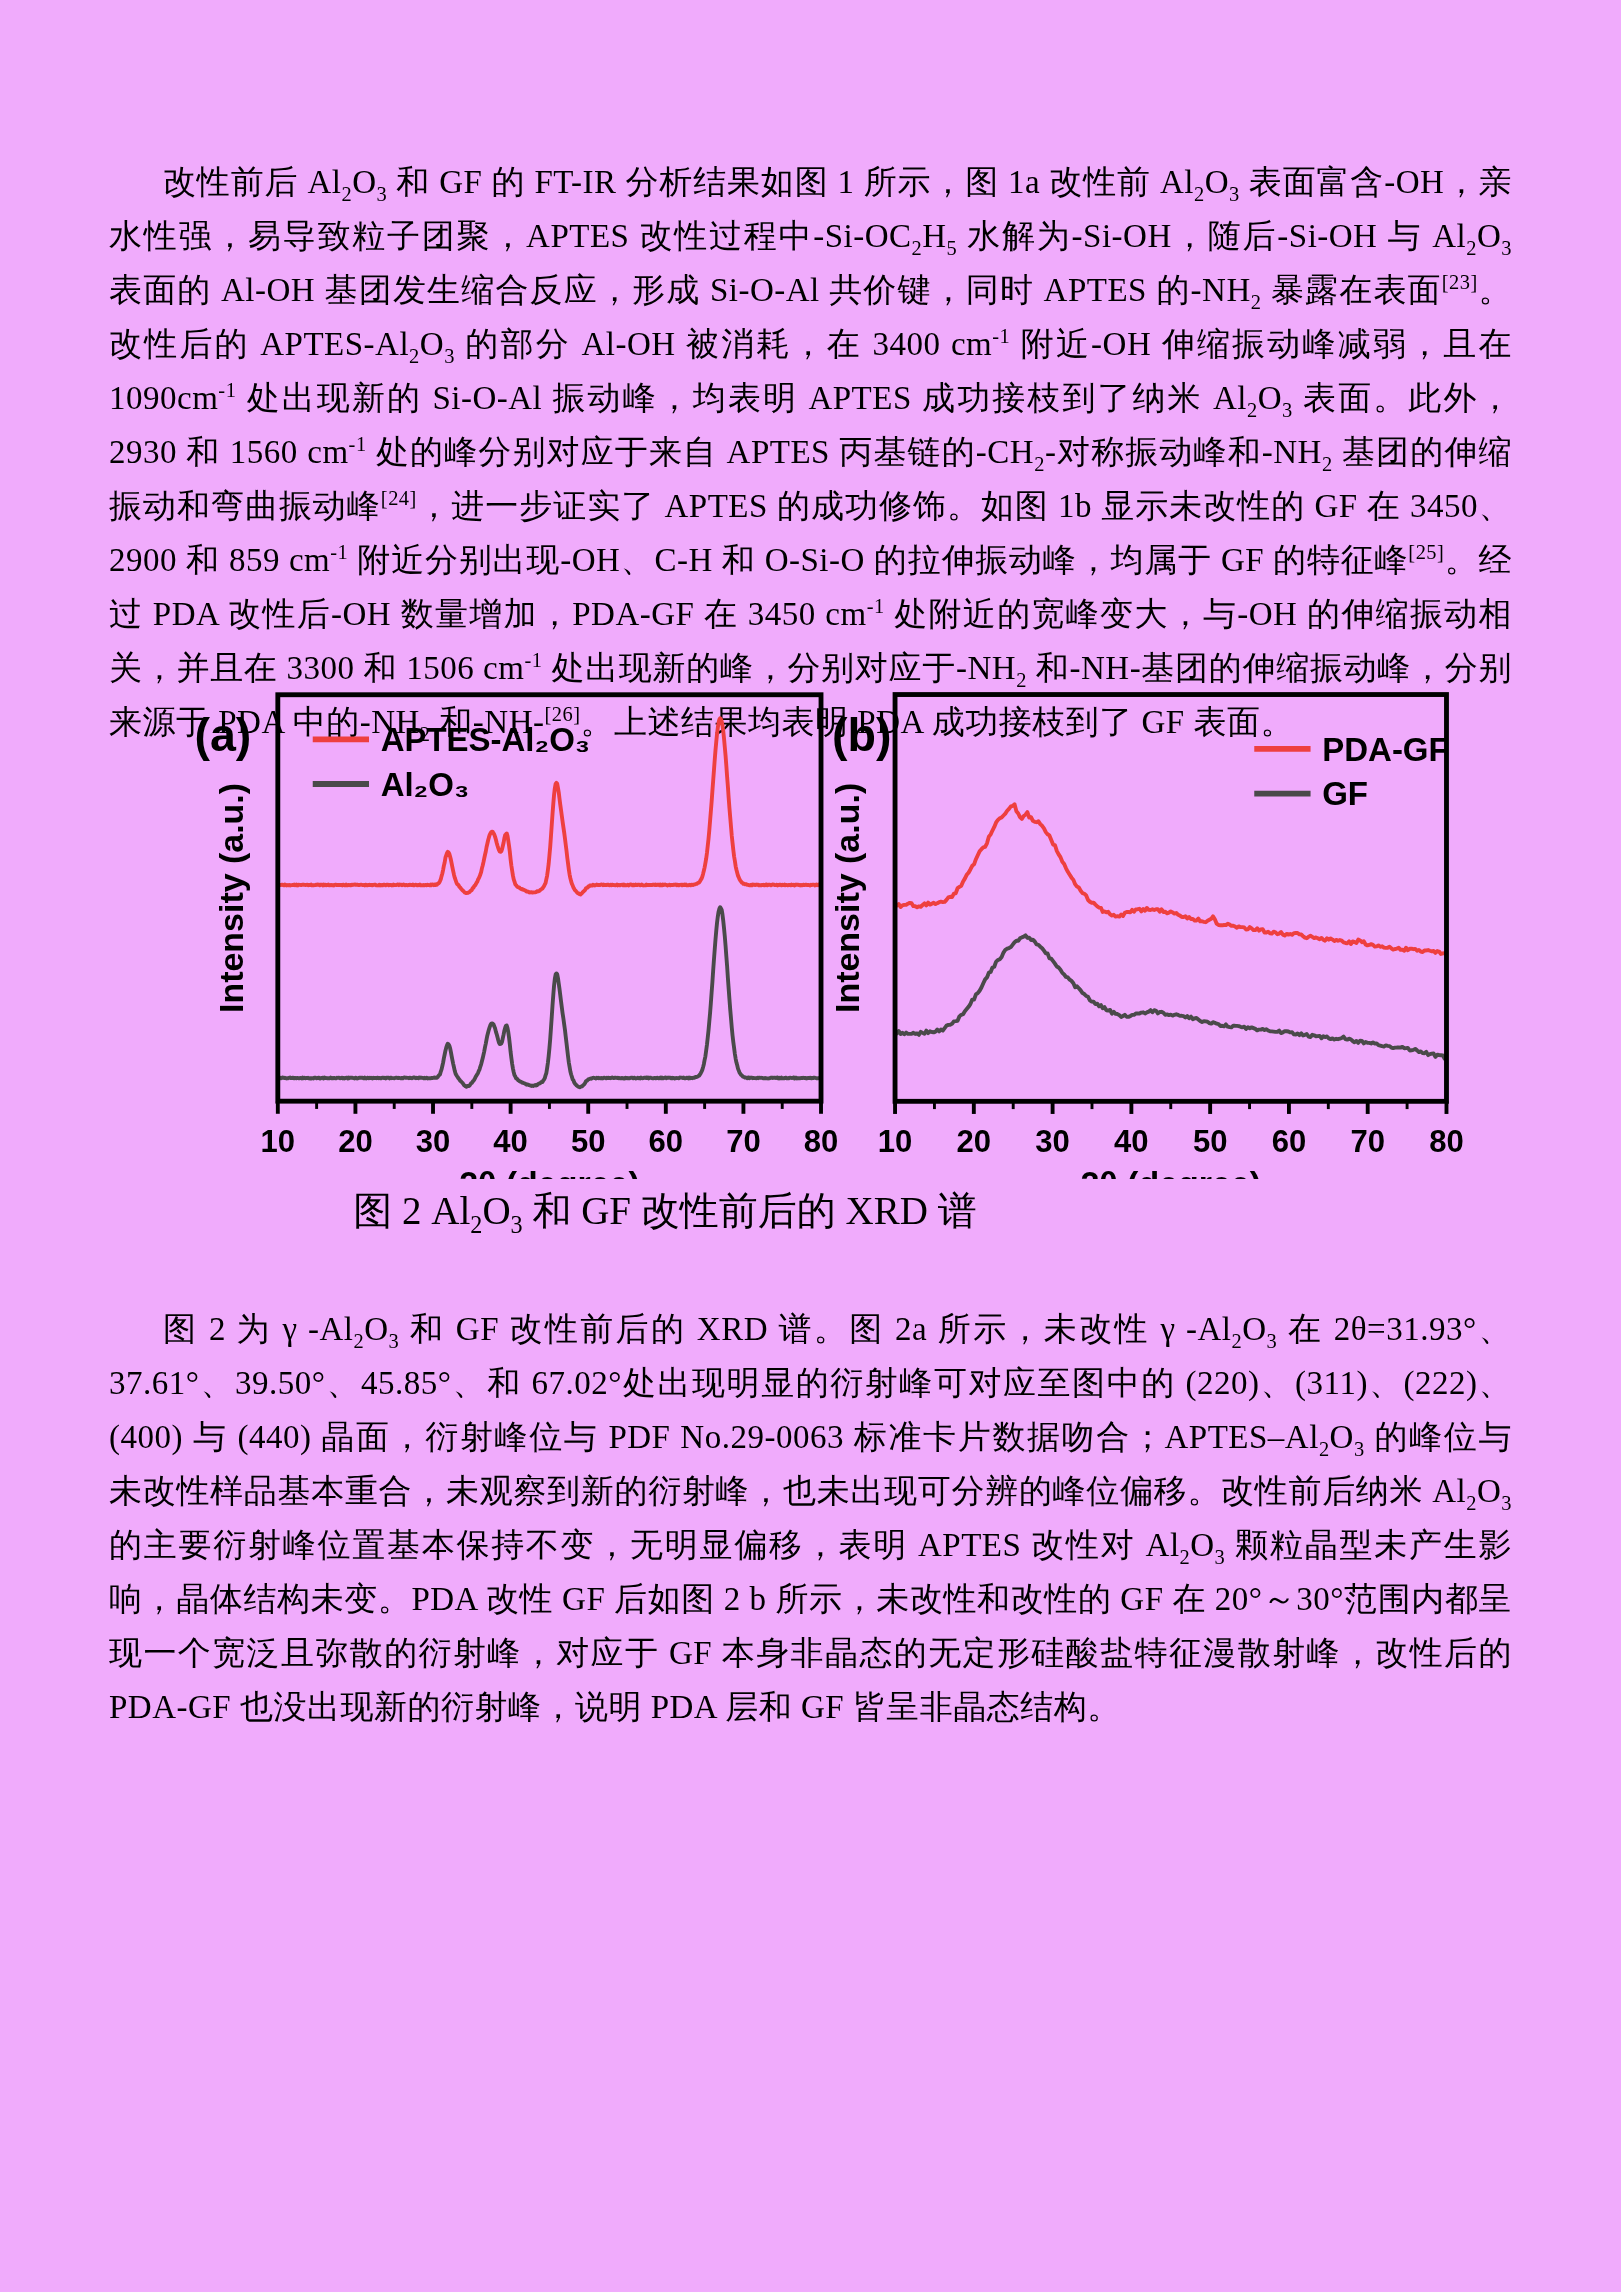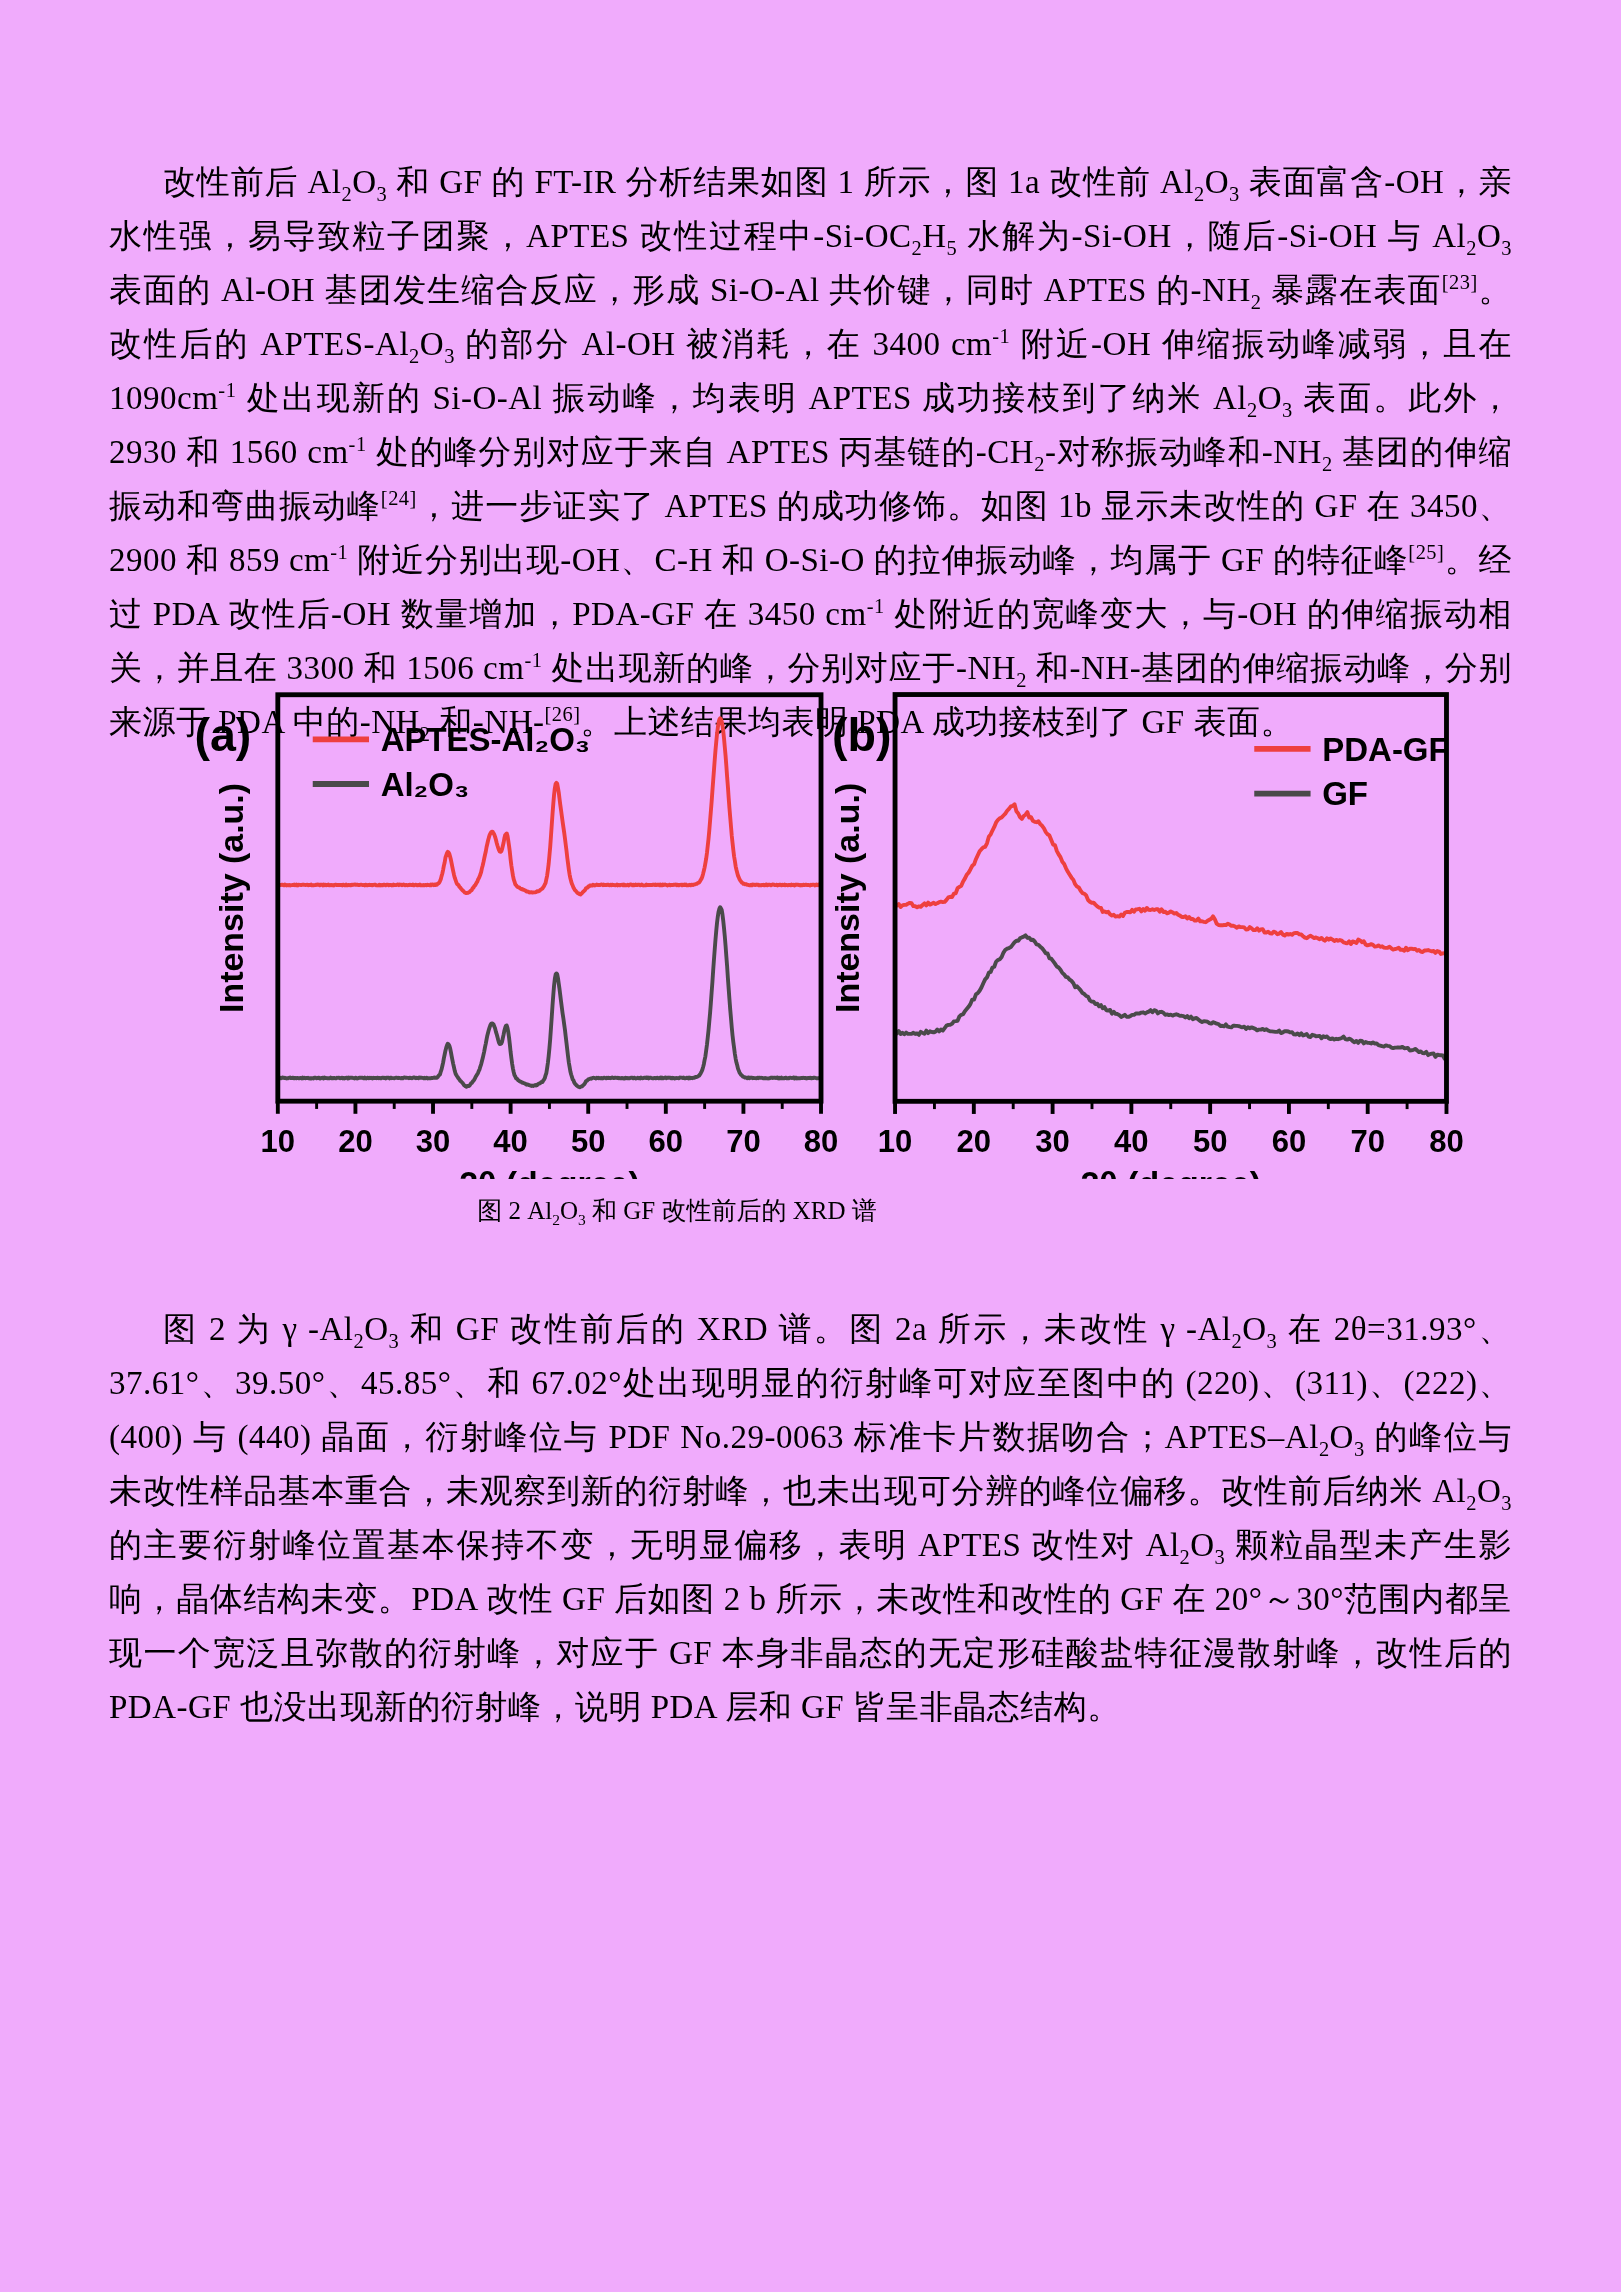--- a/index.html
+++ b/index.html
@@ -16,21 +16,21 @@
     left:109px;width:1403px;
     font-size:33px;line-height:54px;
     text-align:justify;
     text-indent:54px;
     letter-spacing:0.5px;
   }
   .para sub, .cap sub{font-size:62%;line-height:0;}
   .para sup, .cap sup{font-size:62%;line-height:0;}
   .cap{
     position:absolute;left:0;width:1330px;
-    text-align:center;font-size:25px;line-height:43px;margin-left:12px;
+    text-align:center;font-size:39px;line-height:43px;
   }
   svg.panel{position:absolute;}
   svg text{user-select:none;}
 </style>
 </head>
 <body>
 
 <div class="page">
 
   <div class="para" style="top:155px;">改性前后 Al<sub>2</sub>O<sub>3</sub> 和 GF 的 FT-IR 分析结果如图 1 所示，图 1a 改性前 Al<sub>2</sub>O<sub>3</sub> 表面富含-OH，亲水性强，易导致粒子团聚，APTES 改性过程中-Si-OC<sub>2</sub>H<sub>5</sub> 水解为-Si-OH，随后-Si-OH 与 Al<sub>2</sub>O<sub>3</sub> 表面的 Al-OH 基团发生缩合反应，形成 Si-O-Al 共价键，同时 APTES 的-NH<sub>2</sub> 暴露在表面<sup>[23]</sup>。改性后的 APTES-Al<sub>2</sub>O<sub>3</sub> 的部分 Al-OH 被消耗，在 3400 cm<sup>-1</sup> 附近-OH 伸缩振动峰减弱，且在 1090cm<sup>-1</sup> 处出现新的 Si-O-Al 振动峰，均表明 APTES 成功接枝到了纳米 Al<sub>2</sub>O<sub>3</sub> 表面。此外，2930 和 1560 cm<sup>-1</sup> 处的峰分别对应于来自 APTES 丙基链的-CH<sub>2</sub>-对称振动峰和-NH<sub>2</sub> 基团的伸缩振动和弯曲振动峰<sup>[24]</sup>，进一步证实了 APTES 的成功修饰。如图 1b 显示未改性的 GF 在 3450、2900 和 859 cm<sup>-1</sup> 附近分别出现-OH、C-H 和 O-Si-O 的拉伸振动峰，均属于 GF 的特征峰<sup>[25]</sup>。经过 PDA 改性后-OH 数量增加，PDA-GF 在 3450 cm<sup>-1</sup> 处附近的宽峰变大，与-OH 的伸缩振动相关，并且在 3300 和 1506 cm<sup>-1</sup> 处出现新的峰，分别对应于-NH<sub>2</sub> 和-NH-基团的伸缩振动峰，分别来源于 PDA 中的-NH<sub>2</sub> 和-NH-<sup>[26]</sup>。上述结果均表明 PDA 成功接枝到了 GF 表面。</div>

